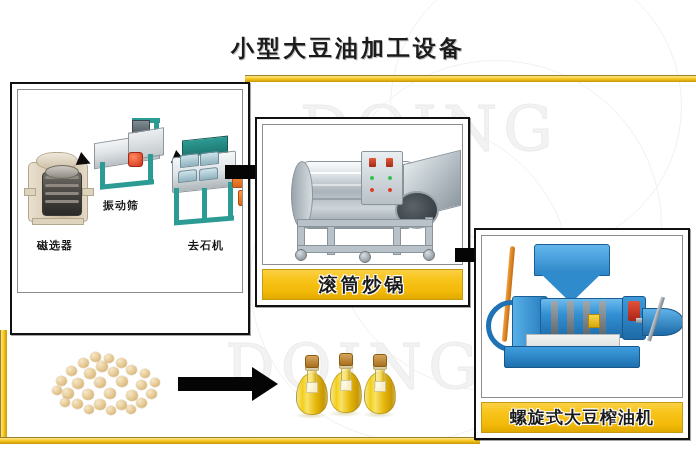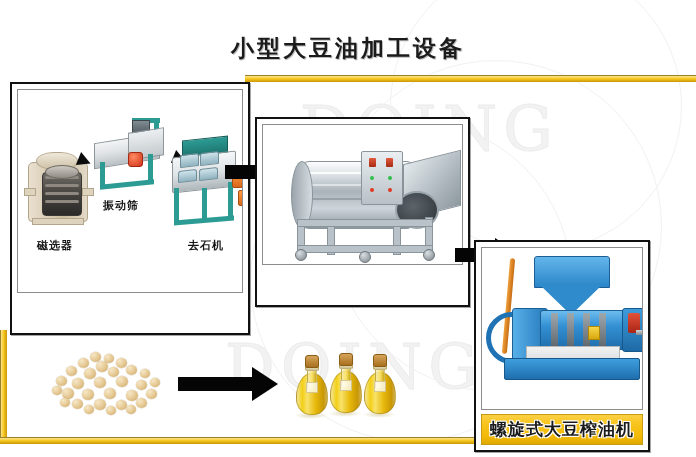--- a/index.html
+++ b/index.html
@@ -465,28 +465,29 @@
         <div class="dr-leg" style="left:52px;top:86px;width:6px;height:28px;"></div>
         <div class="dr-leg" style="left:118px;top:86px;width:6px;height:28px;"></div>
         <div class="dr-leg" style="left:22px;top:80px;width:134px;height:6px;"></div>
         <div class="dr-leg" style="left:22px;top:106px;width:134px;height:6px;"></div>
         <div class="dr-wheel" style="left:20px;top:110px;"></div>
         <div class="dr-wheel" style="left:148px;top:110px;"></div>
         <div class="dr-wheel" style="left:84px;top:112px;"></div>
       </div>
 
     </div>
+    <div class="caption">滚筒炒锅</div>
   </div>
 
   <div class="arrow" style="left:455px;top:238px;width:66px;height:34px;">
     <div class="shaft" style="width:42px;height:14px;"></div>
     <div class="head" style="border-width:17px 0 17px 26px;"></div>
   </div>
 
-  <div class="panel" style="left:474px;top:240px;width:176px;height:212px;">
+  <div class="panel" style="left:474px;top:228px;width:216px;height:212px;">
     <div class="panel-inner">
 
       <div class="art" style="left:-4px;top:2px;width:212px;height:150px;">
         <div class="op-pipe"></div>
         <div class="op-wheel"></div>
         <div class="op-hopper"></div>
         <div class="op-funnel"></div>
         <div class="op-neck"></div>
         <div class="op-col"></div>
         <div class="op-barrel">

